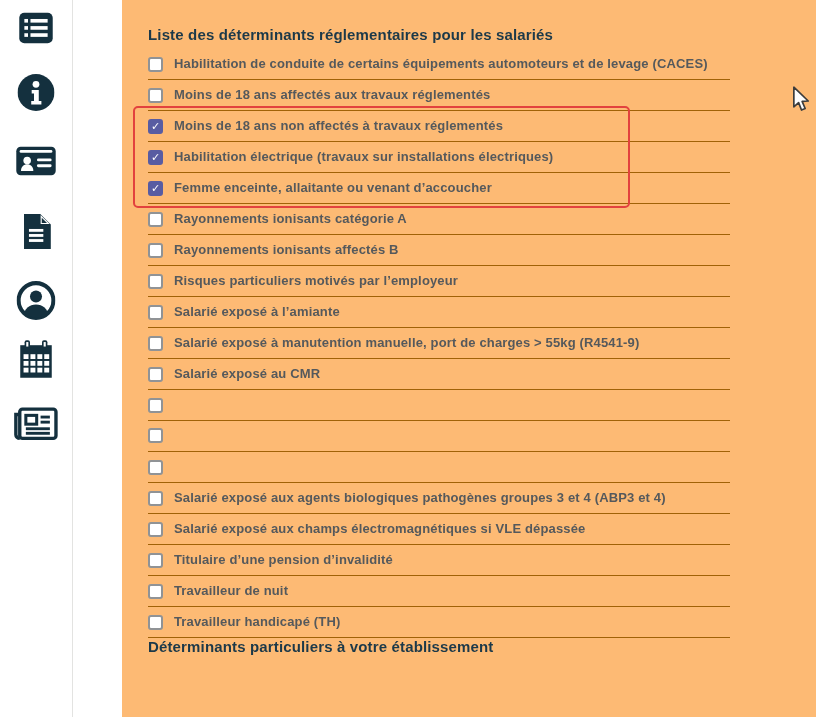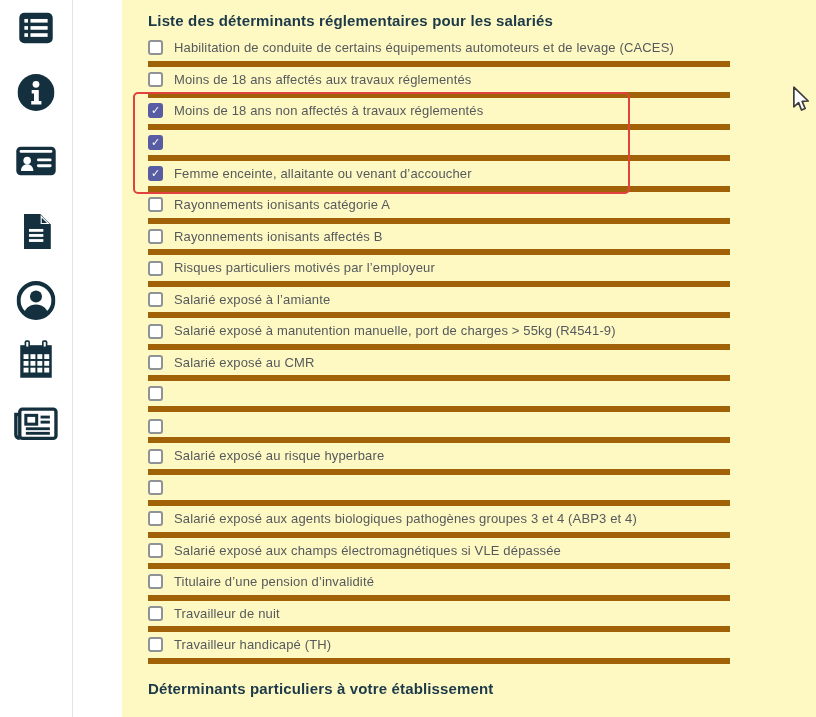--- a/index.html
+++ b/index.html
@@ -14,35 +14,36 @@
   
   .sidebar{
     position:absolute;left:0;top:0;width:72px;height:717px;
     background:#ffffff;border-right:1px solid #e3e3e1;z-index:3;
   }
   .side-icon{position:absolute;left:50%;transform:translateX(-50%);cursor:pointer;line-height:0;}
   .side-icon svg{display:block;}
   
   .panel{
     position:absolute;left:122px;top:0;right:0;bottom:0;
-    background:#fef9c3;
-    padding:12px 0 0 26px;box-sizing:border-box;
+    background:#fdba74;
+    padding:26px 0 0 26px;box-sizing:border-box;
   }
   .content{width:582px;}
   h2.sec{
     margin:0 0 6px 0;font-size:15px;font-weight:bold;color:#1c3949;
     letter-spacing:.15px;
   }
-  h2.sec2{margin-top:16px;}
+  h2.sec2{}
   .list{position:relative;}
   .row{
     display:flex;align-items:center;gap:11px;
     min-height:31px;box-sizing:border-box;
-    border-bottom:6px solid #a16207;
+    border-bottom:1px solid #a16207;
     cursor:pointer;
+    font-weight:bold;
   }
   .row.multiline{align-items:flex-start;}
   .row.multiline .box{margin-top:7px;}
   .box{
     width:15px;height:15px;flex:none;box-sizing:border-box;
     border:2px solid #909396;border-radius:3px;background:#ffffff;
     position:relative;
   }
   .row.checked .box{background:var(--accent);border-color:var(--accent);}
   .row.checked .box::after{
@@ -182,20 +183,21 @@
         <div class="row">
     <span class="box"></span>
     <span class="lbl">Moins de 18 ans affectés aux travaux réglementés</span>
   </div>
         <div class="row checked hl">
     <span class="box"></span>
     <span class="lbl">Moins de 18 ans non affectés à travaux réglementés</span>
   </div>
         <div class="row checked hl">
     <span class="box"></span>
+    <span class="lbl">Habilitation électrique (travaux sur installations électriques)</span>
   </div>
         <div class="row checked hl">
     <span class="box"></span>
     <span class="lbl">Femme enceinte, allaitante ou venant d’accoucher</span>
   </div>
         <div class="row">
     <span class="box"></span>
     <span class="lbl">Rayonnements ionisants catégorie A</span>
   </div>
         <div class="row">
@@ -216,24 +218,20 @@
   </div>
         <div class="row">
     <span class="box"></span>
     <span class="lbl">Salarié exposé au CMR</span>
   </div>
         <div class="row">
     <span class="box"></span>
   </div>
         <div class="row multiline">
     <span class="box"></span>
-  </div>
-        <div class="row">
-    <span class="box"></span>
-    <span class="lbl">Salarié exposé au risque hyperbare</span>
   </div>
         <div class="row">
     <span class="box"></span>
   </div>
         <div class="row">
     <span class="box"></span>
     <span class="lbl">Salarié exposé aux agents biologiques pathogènes groupes 3 et 4 (ABP3 et 4)</span>
   </div>
         <div class="row">
     <span class="box"></span>

